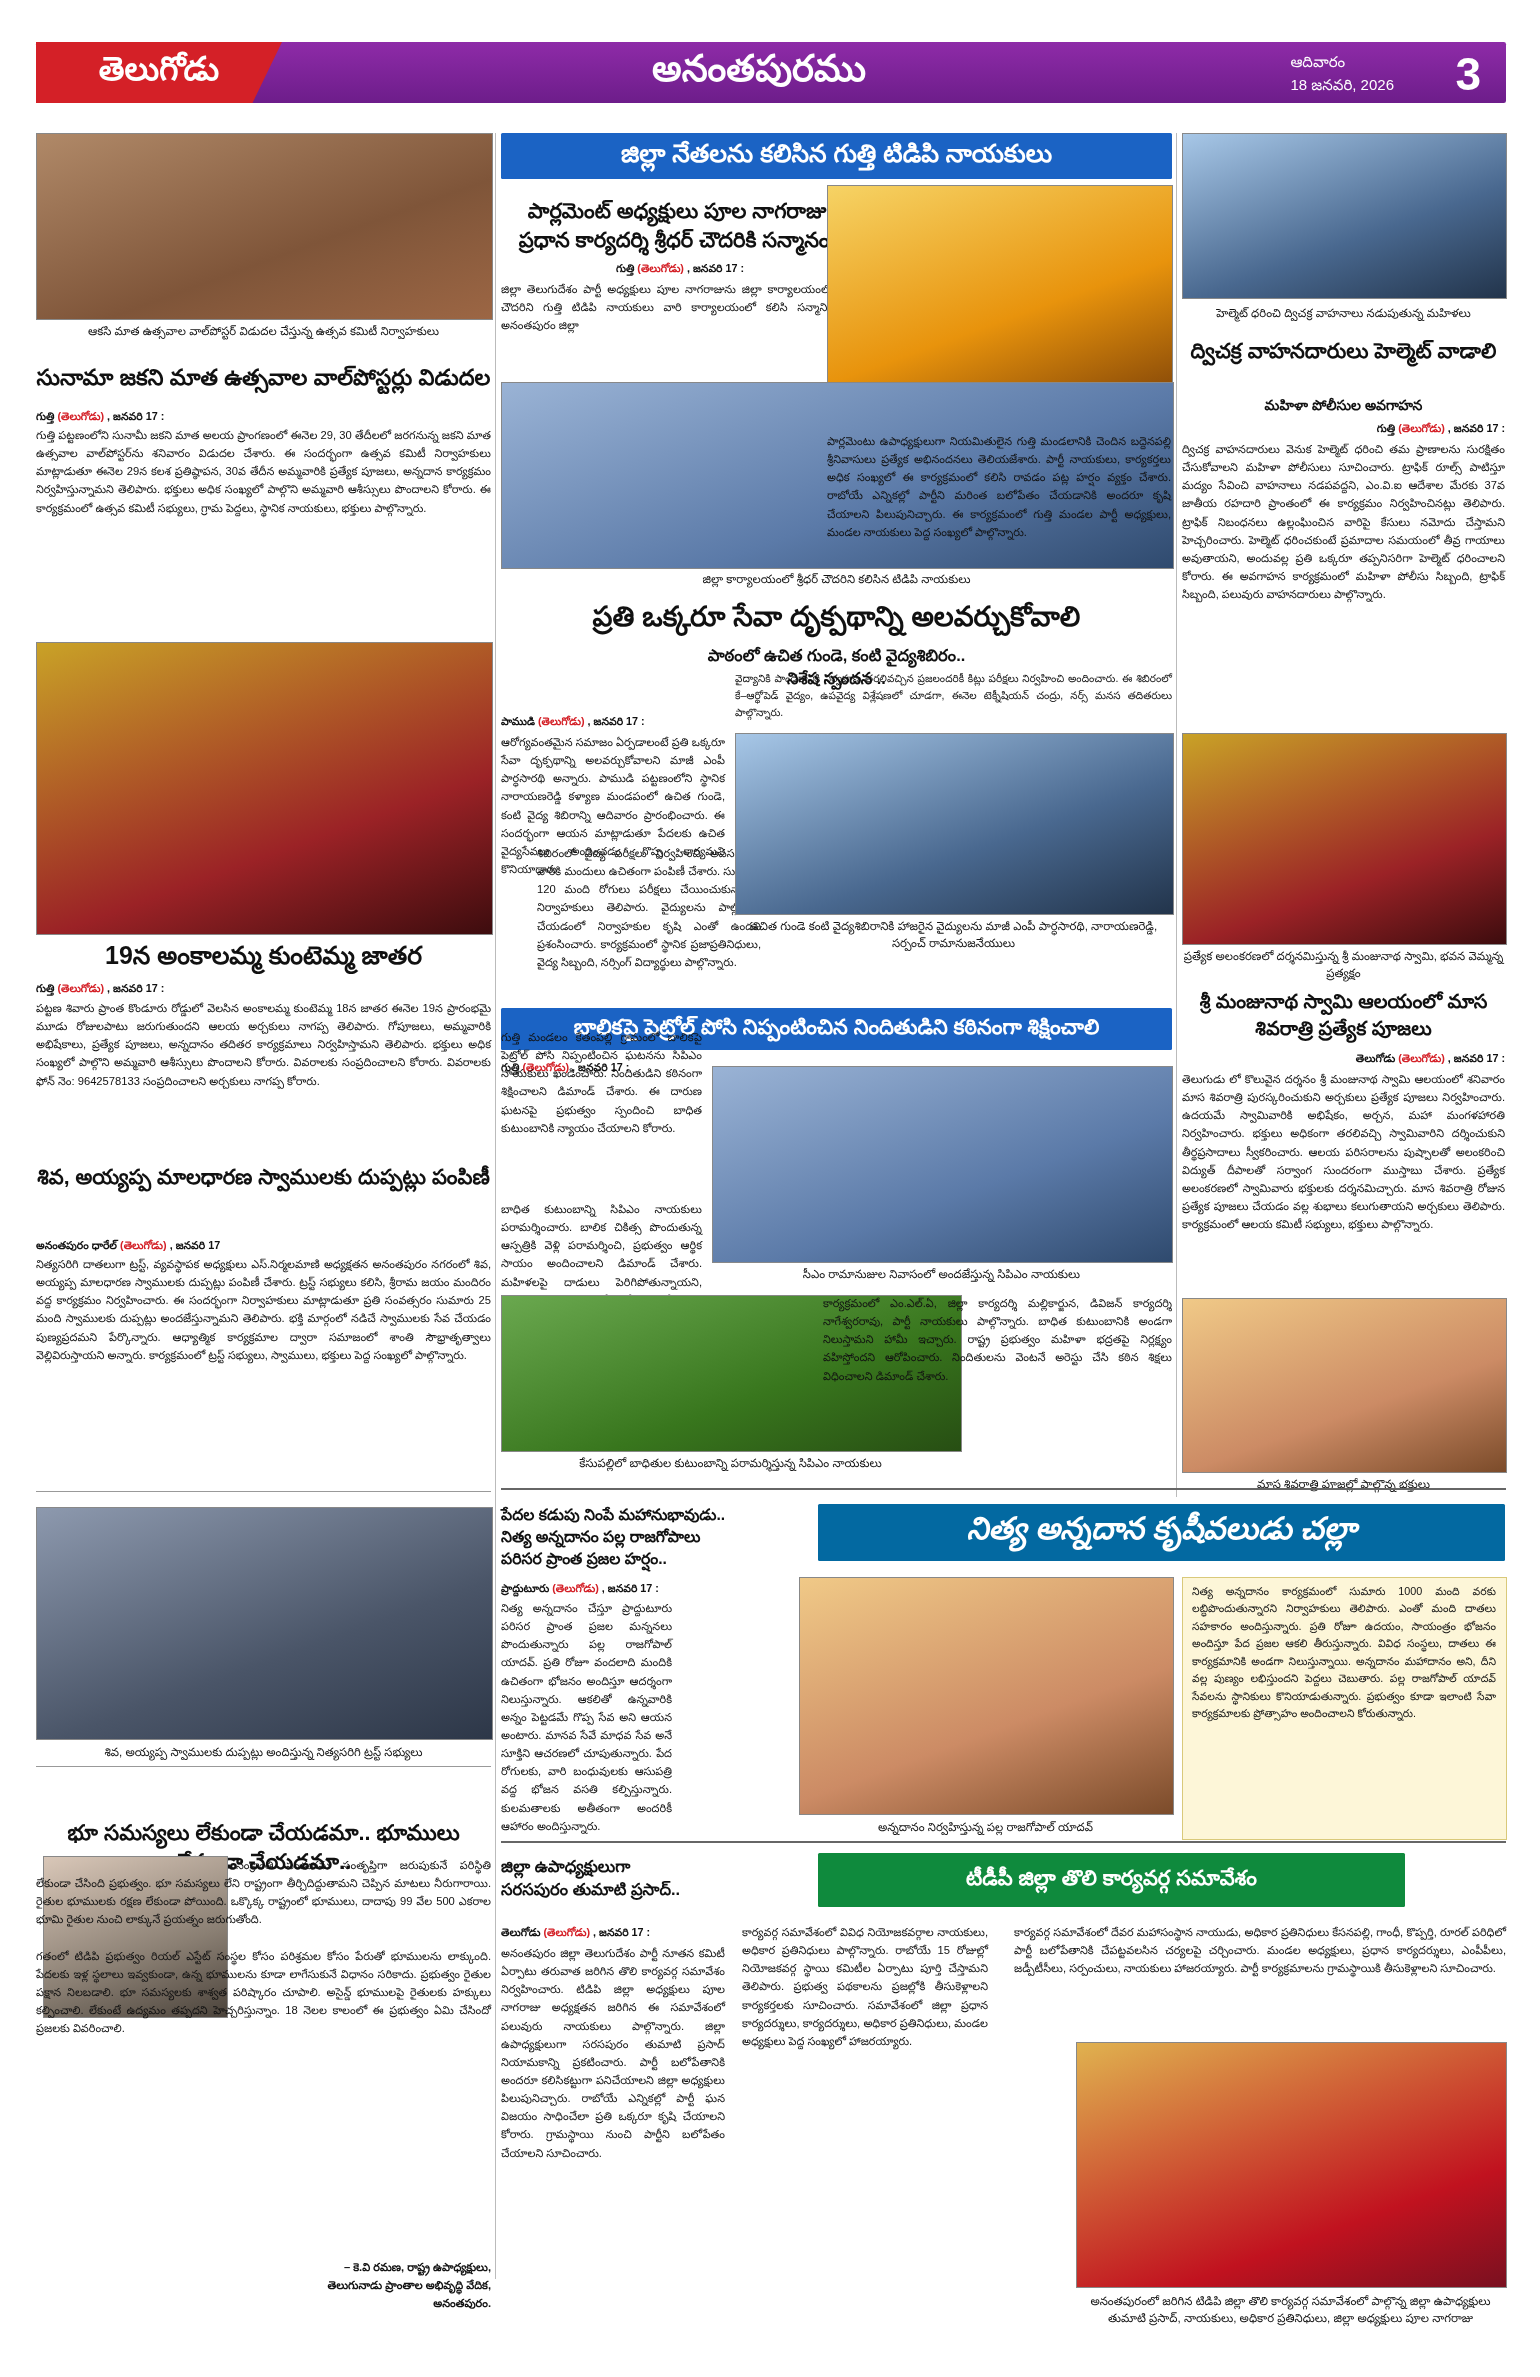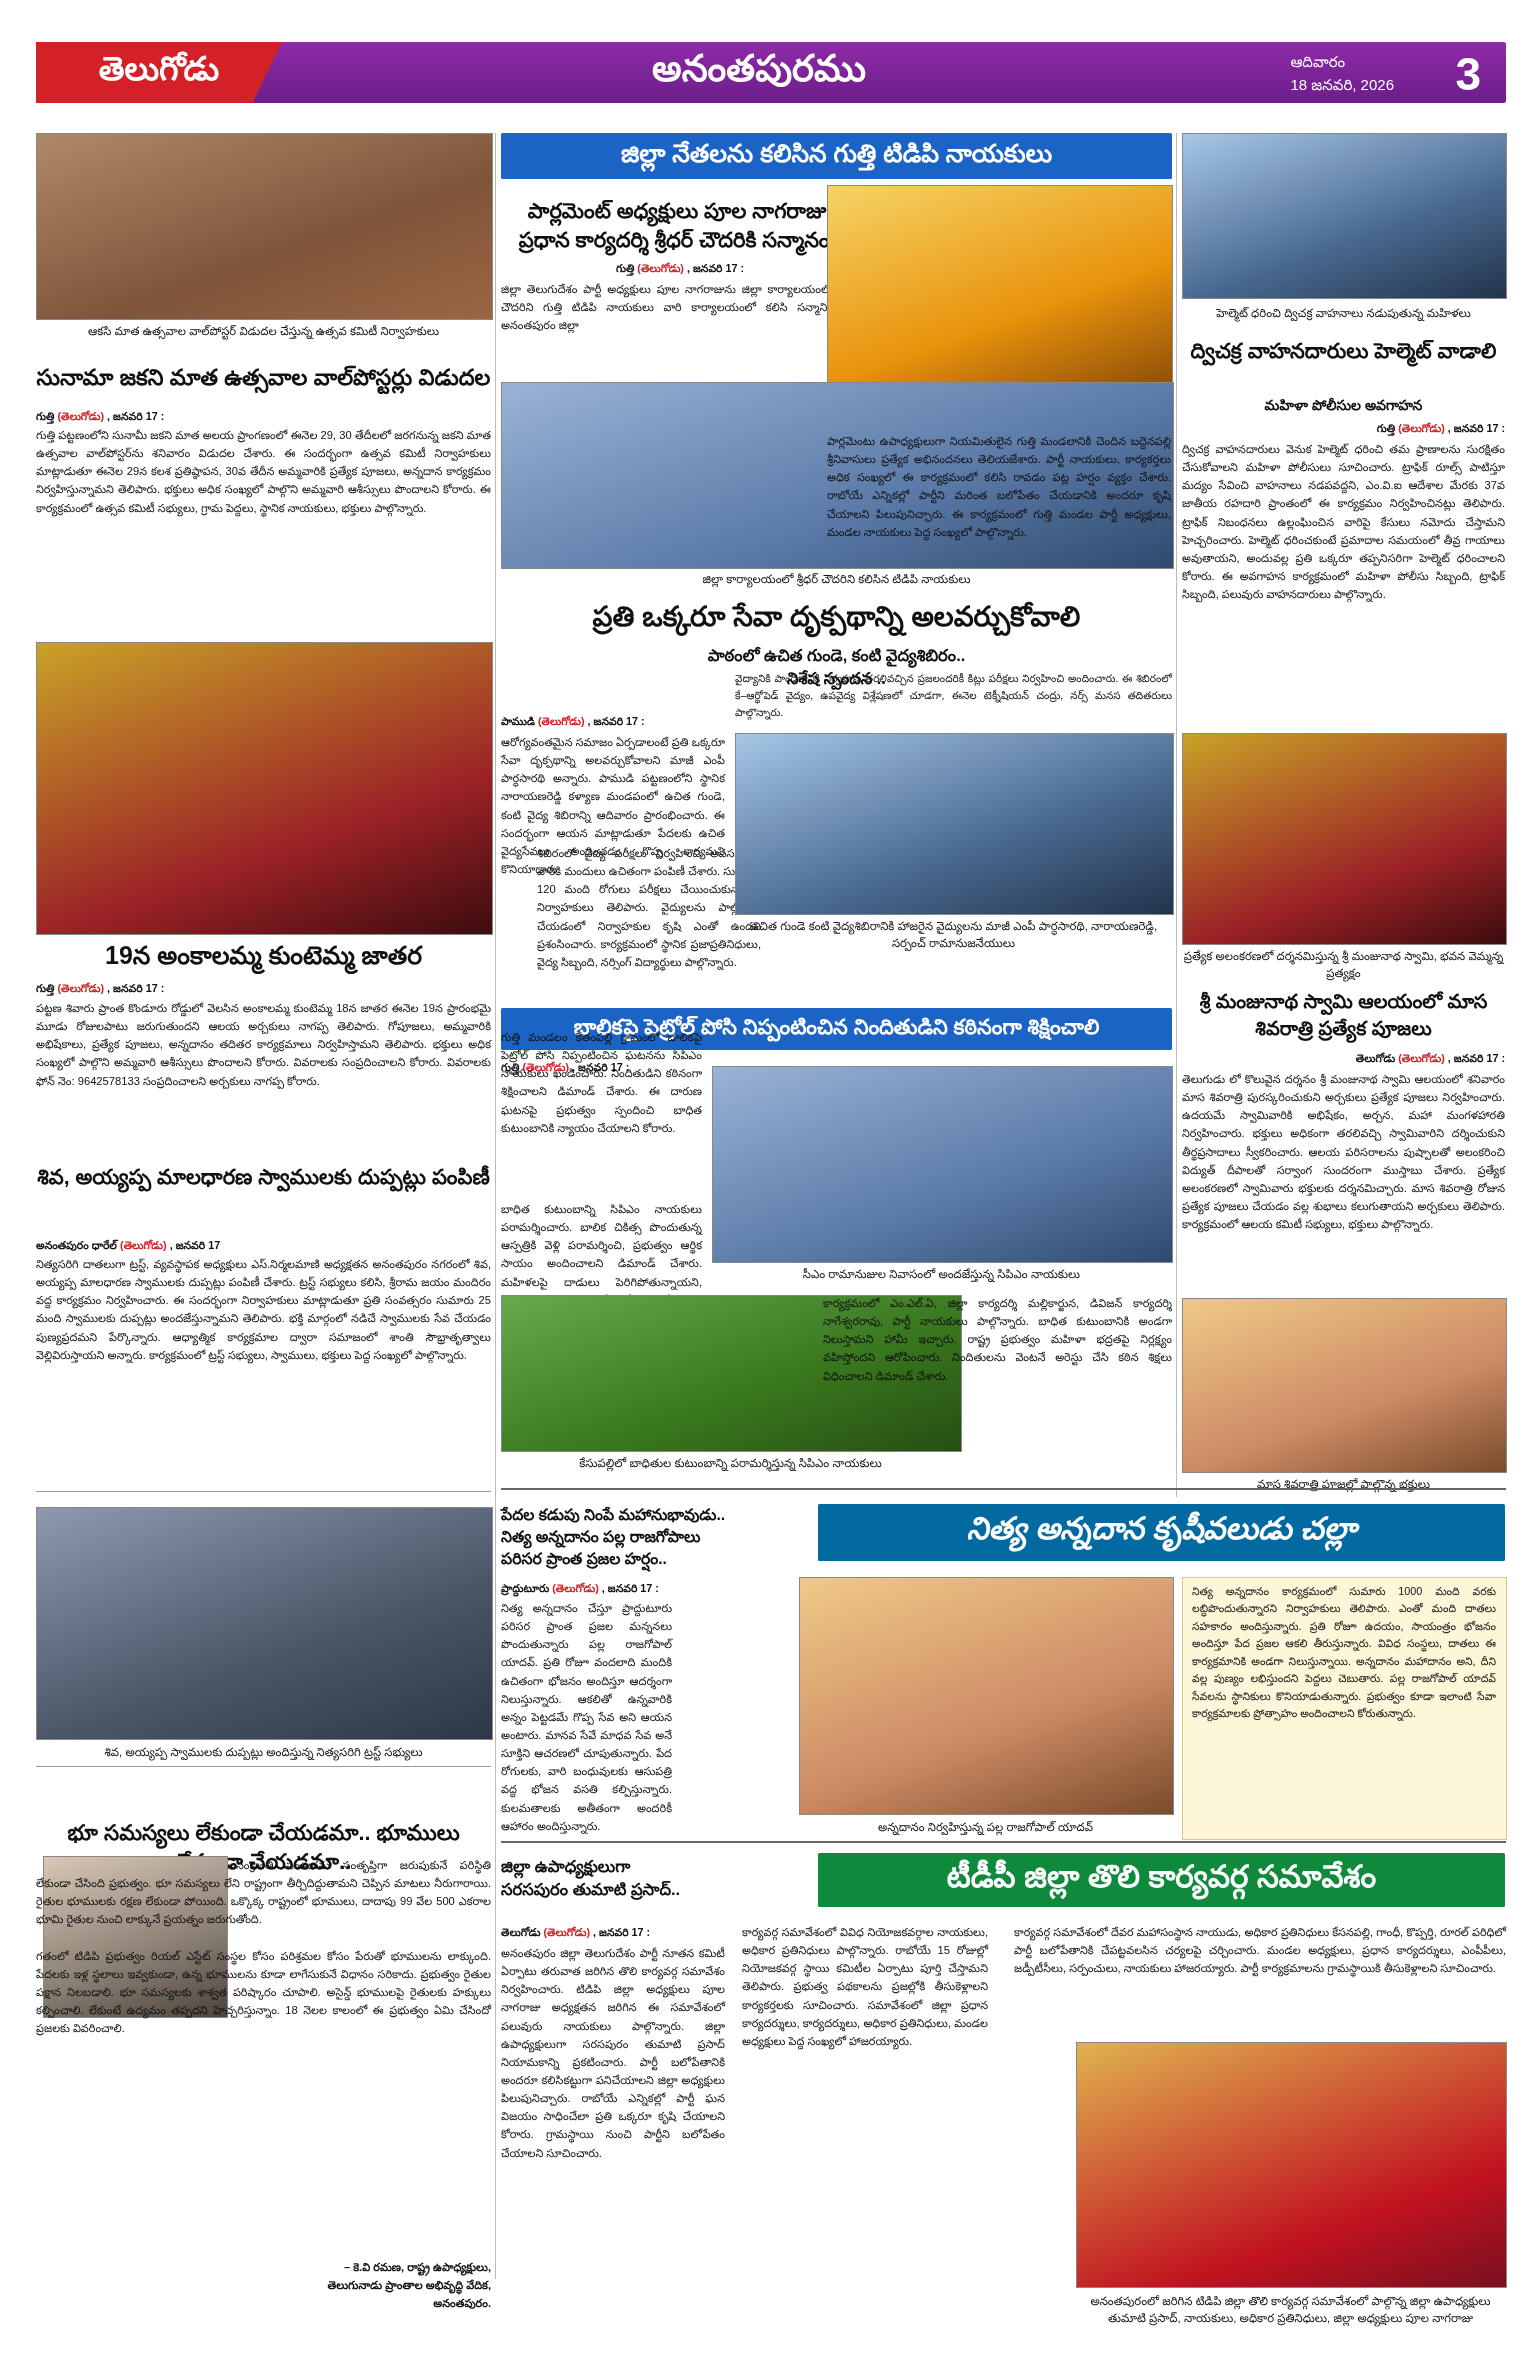--- a/index.html
+++ b/index.html
@@ -194,21 +194,21 @@
   <div class="body" style="left:501px;top:1599px;width:171px;">నిత్య అన్నదానం చేస్తూ ప్రాద్దుటూరు పరిసర ప్రాంత ప్రజల మన్ననలు పొందుతున్నారు పల్ల రాజగోపాల్ యాదవ్. ప్రతి రోజూ వందలాది మందికి ఉచితంగా భోజనం అందిస్తూ ఆదర్శంగా నిలుస్తున్నారు. ఆకలితో ఉన్నవారికి అన్నం పెట్టడమే గొప్ప సేవ అని ఆయన అంటారు. మానవ సేవే మాధవ సేవ అనే సూక్తిని ఆచరణలో చూపుతున్నారు. పేద రోగులకు, వారి బంధువులకు ఆసుపత్రి వద్ద భోజన వసతి కల్పిస్తున్నారు. కులమతాలకు అతీతంగా అందరికీ ఆహారం అందిస్తున్నారు.</div>
   <div class="ph g5" style="left:799px;top:1577px;width:373px;height:236px;">
       <div class="inner"></div>
     </div>
   <div class="cap" style="left:799px;top:1819px;width:373px;">అన్నదానం నిర్వహిస్తున్న పల్ల రాజగోపాల్ యాదవ్</div>
   <div class="yellowbox" style="left:1182px;top:1577px;width:323px;height:261px;"></div>
   <div class="body" style="left:1192px;top:1583px;width:304px;font-size:10.8px;">నిత్య అన్నదానం కార్యక్రమంలో సుమారు 1000 మంది వరకు లబ్ధిపొందుతున్నారని నిర్వాహకులు తెలిపారు. ఎంతో మంది దాతలు సహకారం అందిస్తున్నారు. ప్రతి రోజూ ఉదయం, సాయంత్రం భోజనం అందిస్తూ పేద ప్రజల ఆకలి తీరుస్తున్నారు. వివిధ సంస్థలు, దాతలు ఈ కార్యక్రమానికి అండగా నిలుస్తున్నాయి. అన్నదానం మహాదానం అని, దీని వల్ల పుణ్యం లభిస్తుందని పెద్దలు చెబుతారు. పల్ల రాజగోపాల్ యాదవ్ సేవలను స్థానికులు కొనియాడుతున్నారు. ప్రభుత్వం కూడా ఇలాంటి సేవా కార్యక్రమాలకు ప్రోత్సాహం అందించాలని కోరుతున్నారు.</div>
 
   <div class="hl" style="left:501px;top:1857px;width:298px;font-size:16.4px;white-space:pre-line;text-align:left;">జిల్లా ఉపాధ్యక్షులుగా
 సరసపురం తుమాటి ప్రసాద్..</div>
-  <div class="banner" style="left:818px;top:1853px;width:687px;height:54px;font-size:31px;background:#0f8a3d;">టీడీపీ జిల్లా తొలి కార్యవర్గ సమావేశం</div>
+  <div class="banner" style="left:818px;top:1853px;width:587px;height:54px;font-size:21px;background:#0f8a3d;">టీడీపీ జిల్లా తొలి కార్యవర్గ సమావేశం</div>
   <div class="dateline" style="left:501px;top:1926px;width:224px;">
     <span>తెలుగోడు</span>
     <span class="red">(తెలుగోడు)</span>
     <span>, జనవరి 17 :</span>
   </div>
   <div class="body" style="left:501px;top:1944px;width:224px;">అనంతపురం జిల్లా తెలుగుదేశం పార్టీ నూతన కమిటీ ఏర్పాటు తరువాత జరిగిన తొలి కార్యవర్గ సమావేశం నిర్వహించారు. టిడిపి జిల్లా అధ్యక్షులు పూల నాగరాజు అధ్యక్షతన జరిగిన ఈ సమావేశంలో పలువురు నాయకులు పాల్గొన్నారు. జిల్లా ఉపాధ్యక్షులుగా సరసపురం తుమాటి ప్రసాద్ నియామకాన్ని ప్రకటించారు. పార్టీ బలోపేతానికి అందరూ కలిసికట్టుగా పనిచేయాలని జిల్లా అధ్యక్షులు పిలుపునిచ్చారు. రాబోయే ఎన్నికల్లో పార్టీ ఘన విజయం సాధించేలా ప్రతి ఒక్కరూ కృషి చేయాలని కోరారు. గ్రామస్థాయి నుంచి పార్టీని బలోపేతం చేయాలని సూచించారు.</div>
   <div class="body" style="left:742px;top:1923px;width:246px;">కార్యవర్గ సమావేశంలో వివిధ నియోజకవర్గాల నాయకులు, అధికార ప్రతినిధులు పాల్గొన్నారు. రాబోయే 15 రోజుల్లో నియోజకవర్గ స్థాయి కమిటీల ఏర్పాటు పూర్తి చేస్తామని తెలిపారు. ప్రభుత్వ పథకాలను ప్రజల్లోకి తీసుకెళ్లాలని కార్యకర్తలకు సూచించారు. సమావేశంలో జిల్లా ప్రధాన కార్యదర్శులు, కార్యదర్శులు, అధికార ప్రతినిధులు, మండల అధ్యక్షులు పెద్ద సంఖ్యలో హాజరయ్యారు.</div>
   <div class="ph g3" style="left:1076px;top:2042px;width:429px;height:244px;">
       <div class="inner"></div>
     </div>

